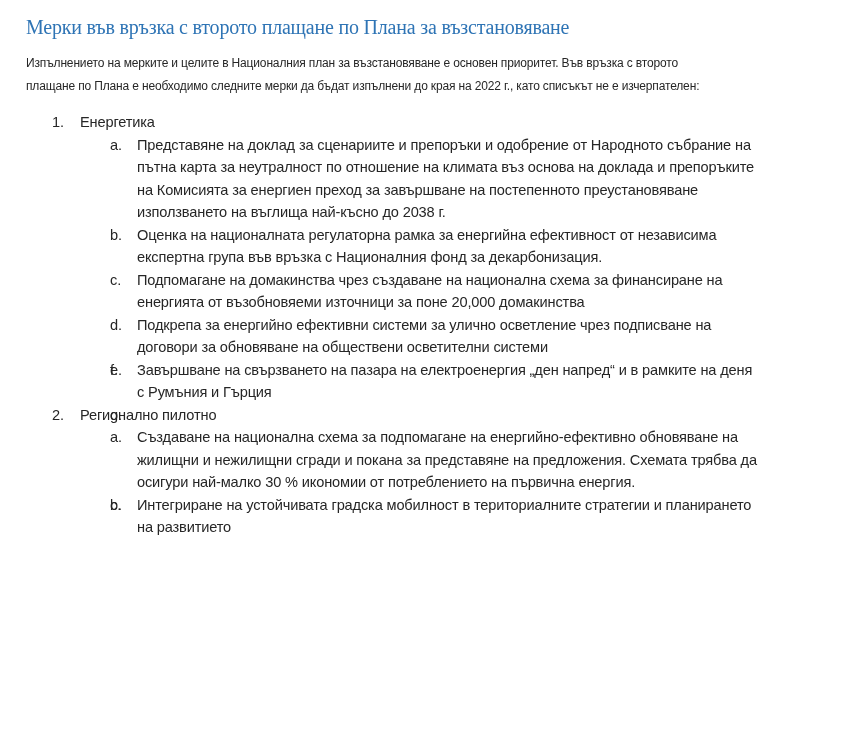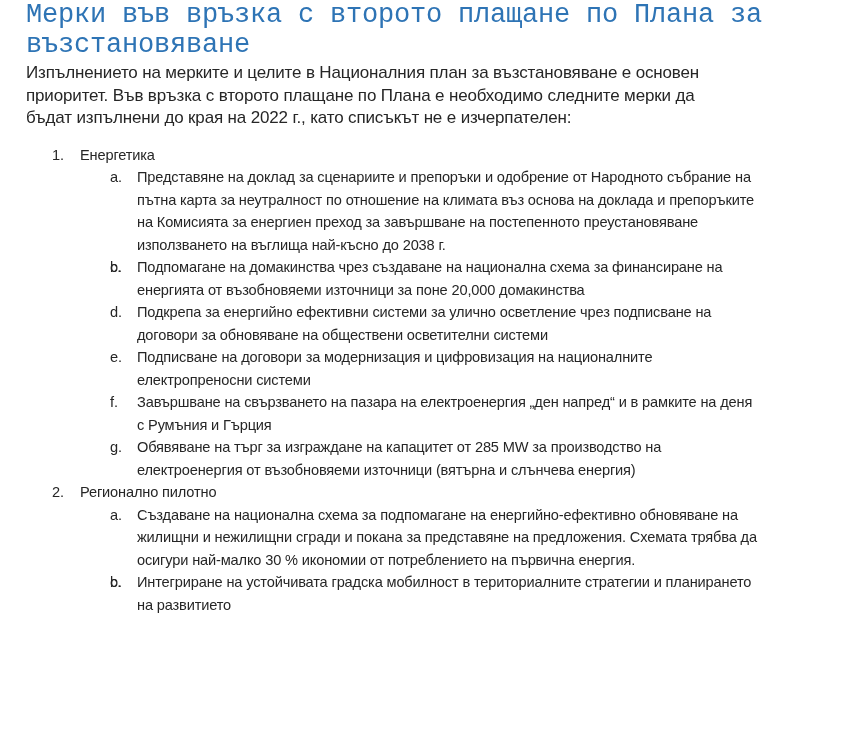--- a/index.html
+++ b/index.html
@@ -3,27 +3,27 @@
 <meta charset="utf-8">
 <style>
   html, body { margin: 0; padding: 0; background: #ffffff; }
   body {
     width: 846px; height: 730px; overflow: hidden;
     font-family: "Liberation Sans", sans-serif;
     color: #262626;
   }
   .page { position: relative; padding: 0 0 0 26px; }
   h1 {
-    margin: 0; padding-top: 0;
-    font-family: Liberation Mono, monospace;
-    font-weight: normal; font-size: 27px; line-height: 30px;
+    margin: 0; padding-top: 12px;
+    font-family: Liberation Serif, serif;
+    font-weight: normal; font-size: 20px; line-height: 30px;
     color: #2e74b5; letter-spacing: -0.2px;
   }
   .intro {
-    margin: 2px 0 0 0; font-size: 17px; line-height: 22.5px;
+    margin: 10px 0 0 0; font-size: 12px; line-height: 22.5px;
     width: 690px; letter-spacing: -0.15px;
   }
   ol.top { list-style: none; margin: 14px 0 0 0; padding: 0; }
   ol.top > li { position: relative; padding-left: 54px; font-size: 14.6px; line-height: 22.5px; letter-spacing: -0.15px; }
   .num { position: absolute; left: 26px; top: 0; }
   ol.sub { list-style: none; margin: 0; padding: 0; }
   ol.sub > li { position: relative; padding-left: 111px; margin-left: -54px; width: 620px; }
   .let { position: absolute; left: 84px; top: 0; }
 </style>
 </head>
@@ -32,26 +32,26 @@
 <div class="page">
   <h1>Мерки във връзка с второто плащане по Плана за възстановяване</h1>
   <p class="intro">Изпълнението на мерките и целите в Националния план за възстановяване е основен приоритет. Във връзка с второто плащане по Плана е необходимо следните мерки да бъдат изпълнени до края на 2022 г., като списъкът не е изчерпателен:</p>
 
   <ol class="top">
     <li>
       <span class="num">1.</span>
       <span>Енергетика</span>
       <ol class="sub">
         <li><span class="let">a.</span><span>Представяне на доклад за сценариите и препоръки и одобрение от Народното събрание на пътна карта за неутралност по отношение на климата въз основа на доклада и препоръките на Комисията за енергиен преход за завършване на постепенното преустановяване използването на въглища най-късно до 2038 г.</span></li>
-        <li><span class="let">b.</span></li>
+        <li><span class="let">b.</span><span>Оценка на националната регулаторна рамка за енергийна ефективност от независима експертна група във връзка с Националния фонд за декарбонизация.</span></li>
         <li><span class="let">c.</span><span>Подпомагане на домакинства чрез създаване на национална схема за финансиране на енергията от възобновяеми източници за поне 20,000 домакинства</span></li>
         <li><span class="let">d.</span><span>Подкрепа за енергийно ефективни системи за улично осветление чрез подписване на договори за обновяване на обществени осветителни системи</span></li>
-        <li><span class="let">e.</span><span>Подписване на договори за модернизация и цифровизация на националните електропреносни системи</span></li>
+        <li><span class="let">e.</span></li>
         <li><span class="let">f.</span><span>Завършване на свързването на пазара на електроенергия „ден напред“ и в рамките на деня с Румъния и Гърция</span></li>
-        <li><span class="let">g.</span><span>Обявяване на търг за изграждане на капацитет от 285 MW за производство на електроенергия от възобновяеми източници (вятърна и слънчева енергия)</span></li>
+        <li><span class="let">g.</span></li>
       </ol>
     </li>
     <li>
       <span class="num">2.</span>
       <span>Регионално пилотно</span>
       <ol class="sub">
         <li><span class="let">a.</span><span>Създаване на национална схема за подпомагане на енергийно-ефективно обновяване на жилищни и нежилищни сгради и покана за представяне на предложения. Схемата трябва да осигури най-малко 30 % икономии от потреблението на първична енергия.</span></li>
         <li><span class="let">b.</span></li>
         <li><span class="let">c.</span><span>Интегриране на устойчивата градска мобилност в териториалните стратегии и планирането на развитието</span></li>
       </ol>

